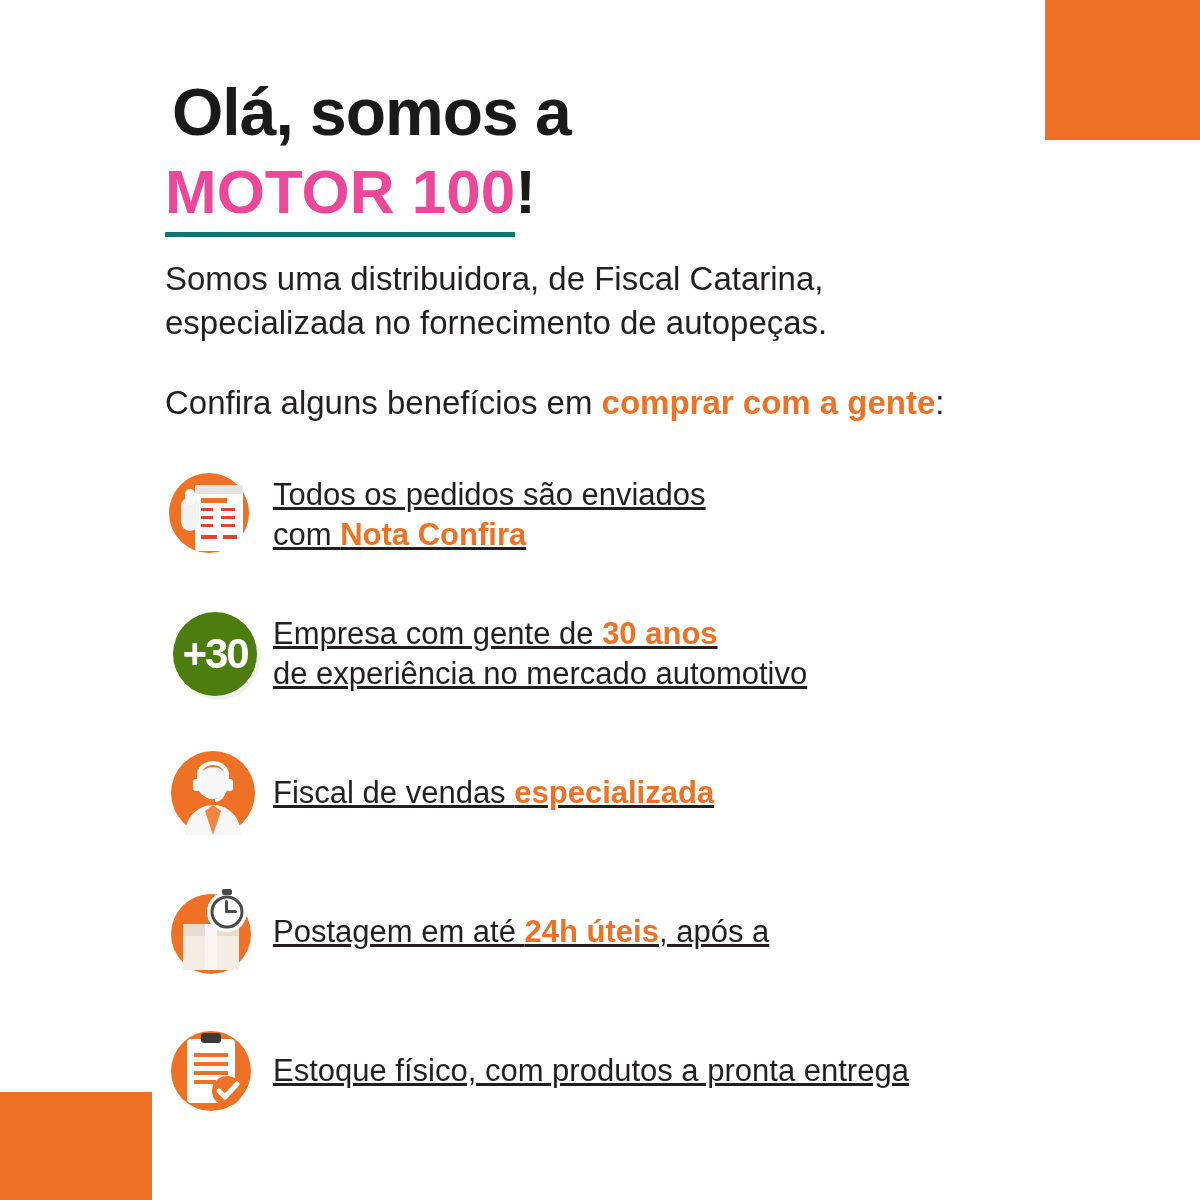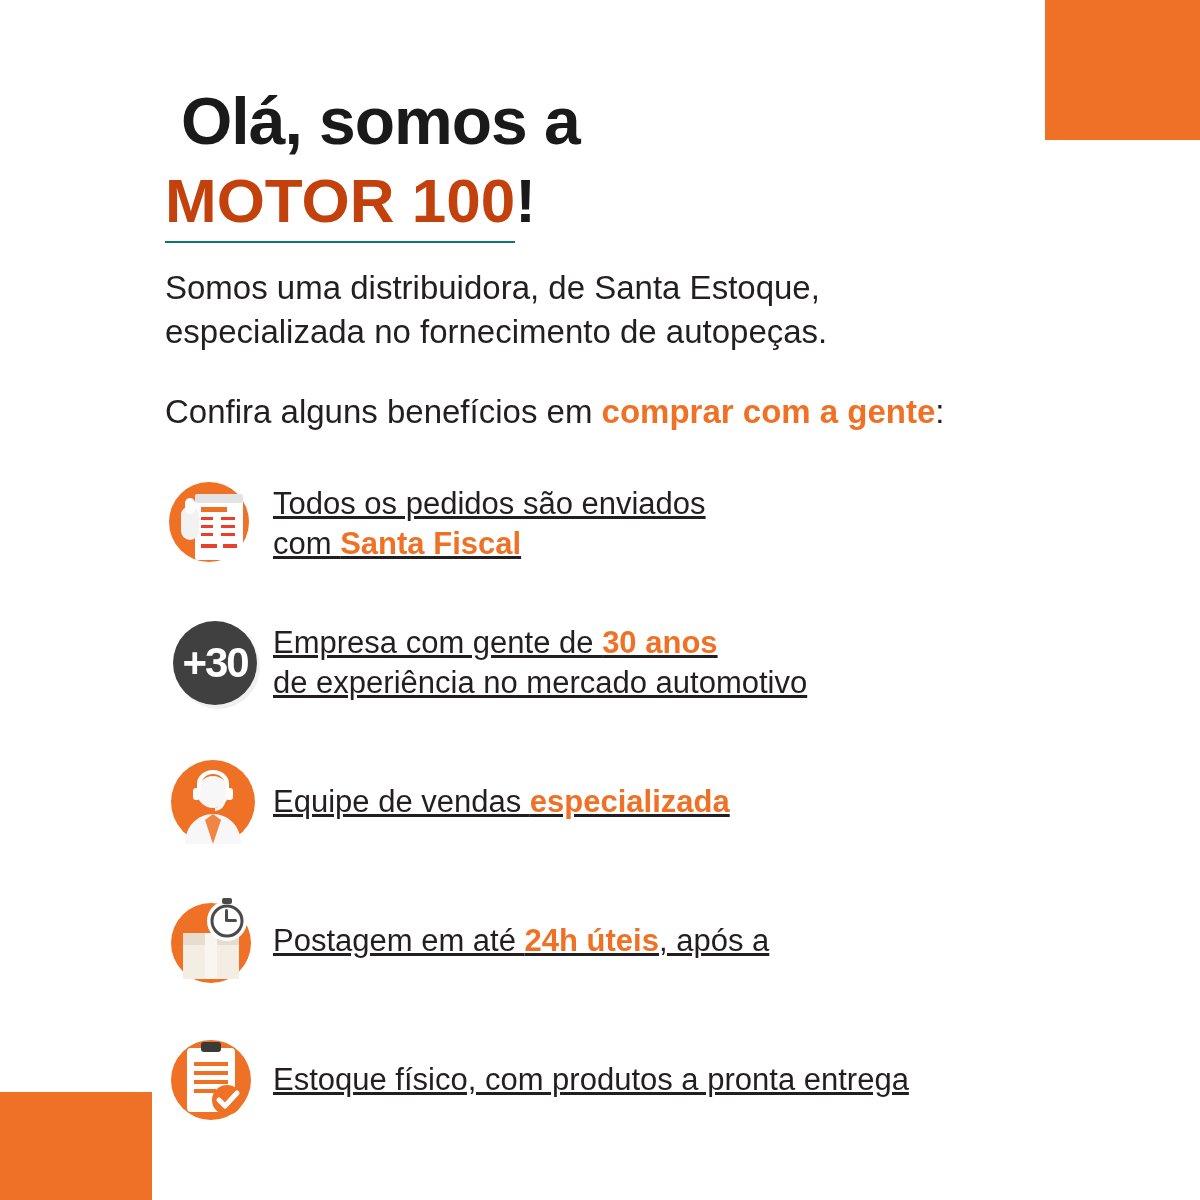--- a/index.html
+++ b/index.html
@@ -36,39 +36,39 @@
 
   
   .content {
     position: absolute;
     left: 165px;
     top: 72px;
     width: 960px;
   }
 
   h1.greeting {
-    margin: 16px;
+    margin: 7px;
     font-size: 66px;
     line-height: 1.0;
     font-weight: bold;
     color: #1a1a1a;
     letter-spacing: -1px;
   }
 
   h2.brand-line {
     margin: 16px 0 0 0;
     font-size: 62px;
     line-height: 1.0;
     font-weight: bold;
     color: #1a1a1a;
     letter-spacing: 0px;
   }
   h2.brand-line .brand {
-    color: #c2410c;
-    border-bottom: 2px solid #0f766e;
+    color: #ec4899;
+    border-bottom: 5px solid #0f766e;
     padding-bottom: 6px;
   }
 
   p.intro {
     margin: 34px 0 0 0;
     font-size: 33px;
     line-height: 1.32;
     color: #231f20;
     font-weight: normal;
   }
@@ -113,21 +113,21 @@
     text-decoration: underline;
   }
   .benefit-text .hl {
     color: #ef7125;
     font-weight: bold;
   }
   .circle-badge {
     width: 84px;
     height: 84px;
     border-radius: 50%;
-    background: #404040;
+    background: #4d7c0f;
     color: #fff;
     font-weight: bold;
     font-size: 42px;
     display: flex;
     align-items: center;
     justify-content: center;
     letter-spacing: -2px;
     box-shadow: 3px 4px 0 rgba(0,0,0,0.06);
   }
 
@@ -141,21 +141,21 @@
 
 <div class="content">
 
   <h1 class="greeting">Olá, somos a</h1>
 
   <h2 class="brand-line">
     <span class="brand">MOTOR 100</span><span>!</span>
   </h2>
 
   <p class="intro">
-    <span>Somos uma distribuidora, de Santa Estoque,</span><br>
+    <span>Somos uma distribuidora, de Fiscal Catarina,</span><br>
     <span>especializada no fornecimento de autopeças.</span>
   </p>
 
   <p class="benefits-lead">
     <span>Confira alguns benefícios em </span><span class="hl">comprar com a gente</span><span>:</span>
   </p>
 
   <ul class="benefits">
 
     <li>
@@ -173,21 +173,21 @@
           <rect x="36" y="57" width="12" height="3" fill="#E8402A"></rect>
           <rect x="56" y="57" width="14" height="3" fill="#E8402A"></rect>
           <rect x="36" y="68" width="16" height="4" fill="#E8402A"></rect>
           <rect x="58" y="68" width="14" height="4" fill="#E8402A"></rect>
           <rect x="16" y="30" width="18" height="34" rx="9" fill="#F2F2F2"></rect>
           <rect x="20" y="22" width="10" height="16" rx="5" fill="#FFFFFF"></rect>
         </svg>
       </span>
       <span class="benefit-text">
         <span>Todos os pedidos são enviados</span><br>
-        <span>com </span><span class="hl">Santa Fiscal</span>
+        <span>com </span><span class="hl">Nota Confira</span>
       </span>
     </li>
 
     <li>
       <span class="icon-wrap">
         <span class="circle-badge">+30</span>
       </span>
       <span class="benefit-text">
         <span>Empresa com gente de </span><span class="hl">30 anos</span><br>
         <span>de experiência no mercado automotivo</span>
@@ -201,21 +201,21 @@
           <circle cx="48" cy="38" r="16" fill="#F7F7F7"></circle>
           <path d="M20 90 c0 -18 13 -30 28 -30 s28 12 28 30 z" fill="#F7F7F7"></path>
           <path d="M32 30 a16 14 0 0 1 32 0 v6 h-4 v-5 a12 11 0 0 0 -24 0 v5 h-4 z" fill="#FFFFFF"></path>
           <rect x="28" y="34" width="7" height="12" rx="3" fill="#FFFFFF"></rect>
           <rect x="61" y="34" width="7" height="12" rx="3" fill="#FFFFFF"></rect>
           <path d="M61 46 q-2 10 -11 11 l0 -3 q7 -1 8 -8 z" fill="#FFFFFF"></path>
           <path d="M48 60 l8 6 l-8 24 l-8 -24 z" fill="#EF7125" opacity="0.85"></path>
         </svg>
       </span>
       <span class="benefit-text">
-        <span>Equipe de vendas </span><span class="hl">especializada</span><br>
+        <span>Fiscal de vendas </span><span class="hl">especializada</span><br>
       </span>
     </li>
 
     <li>
       <span class="icon-wrap">
         <svg width="100" height="96" viewBox="0 0 100 96">
           <circle cx="46" cy="50" r="40" fill="#EF7125"></circle>
           <rect x="18" y="48" width="56" height="38" fill="#F4EDE4"></rect>
           <rect x="18" y="40" width="56" height="12" fill="#E7DCCE"></rect>
           <rect x="40" y="40" width="12" height="46" fill="#F9F5F0"></rect>

